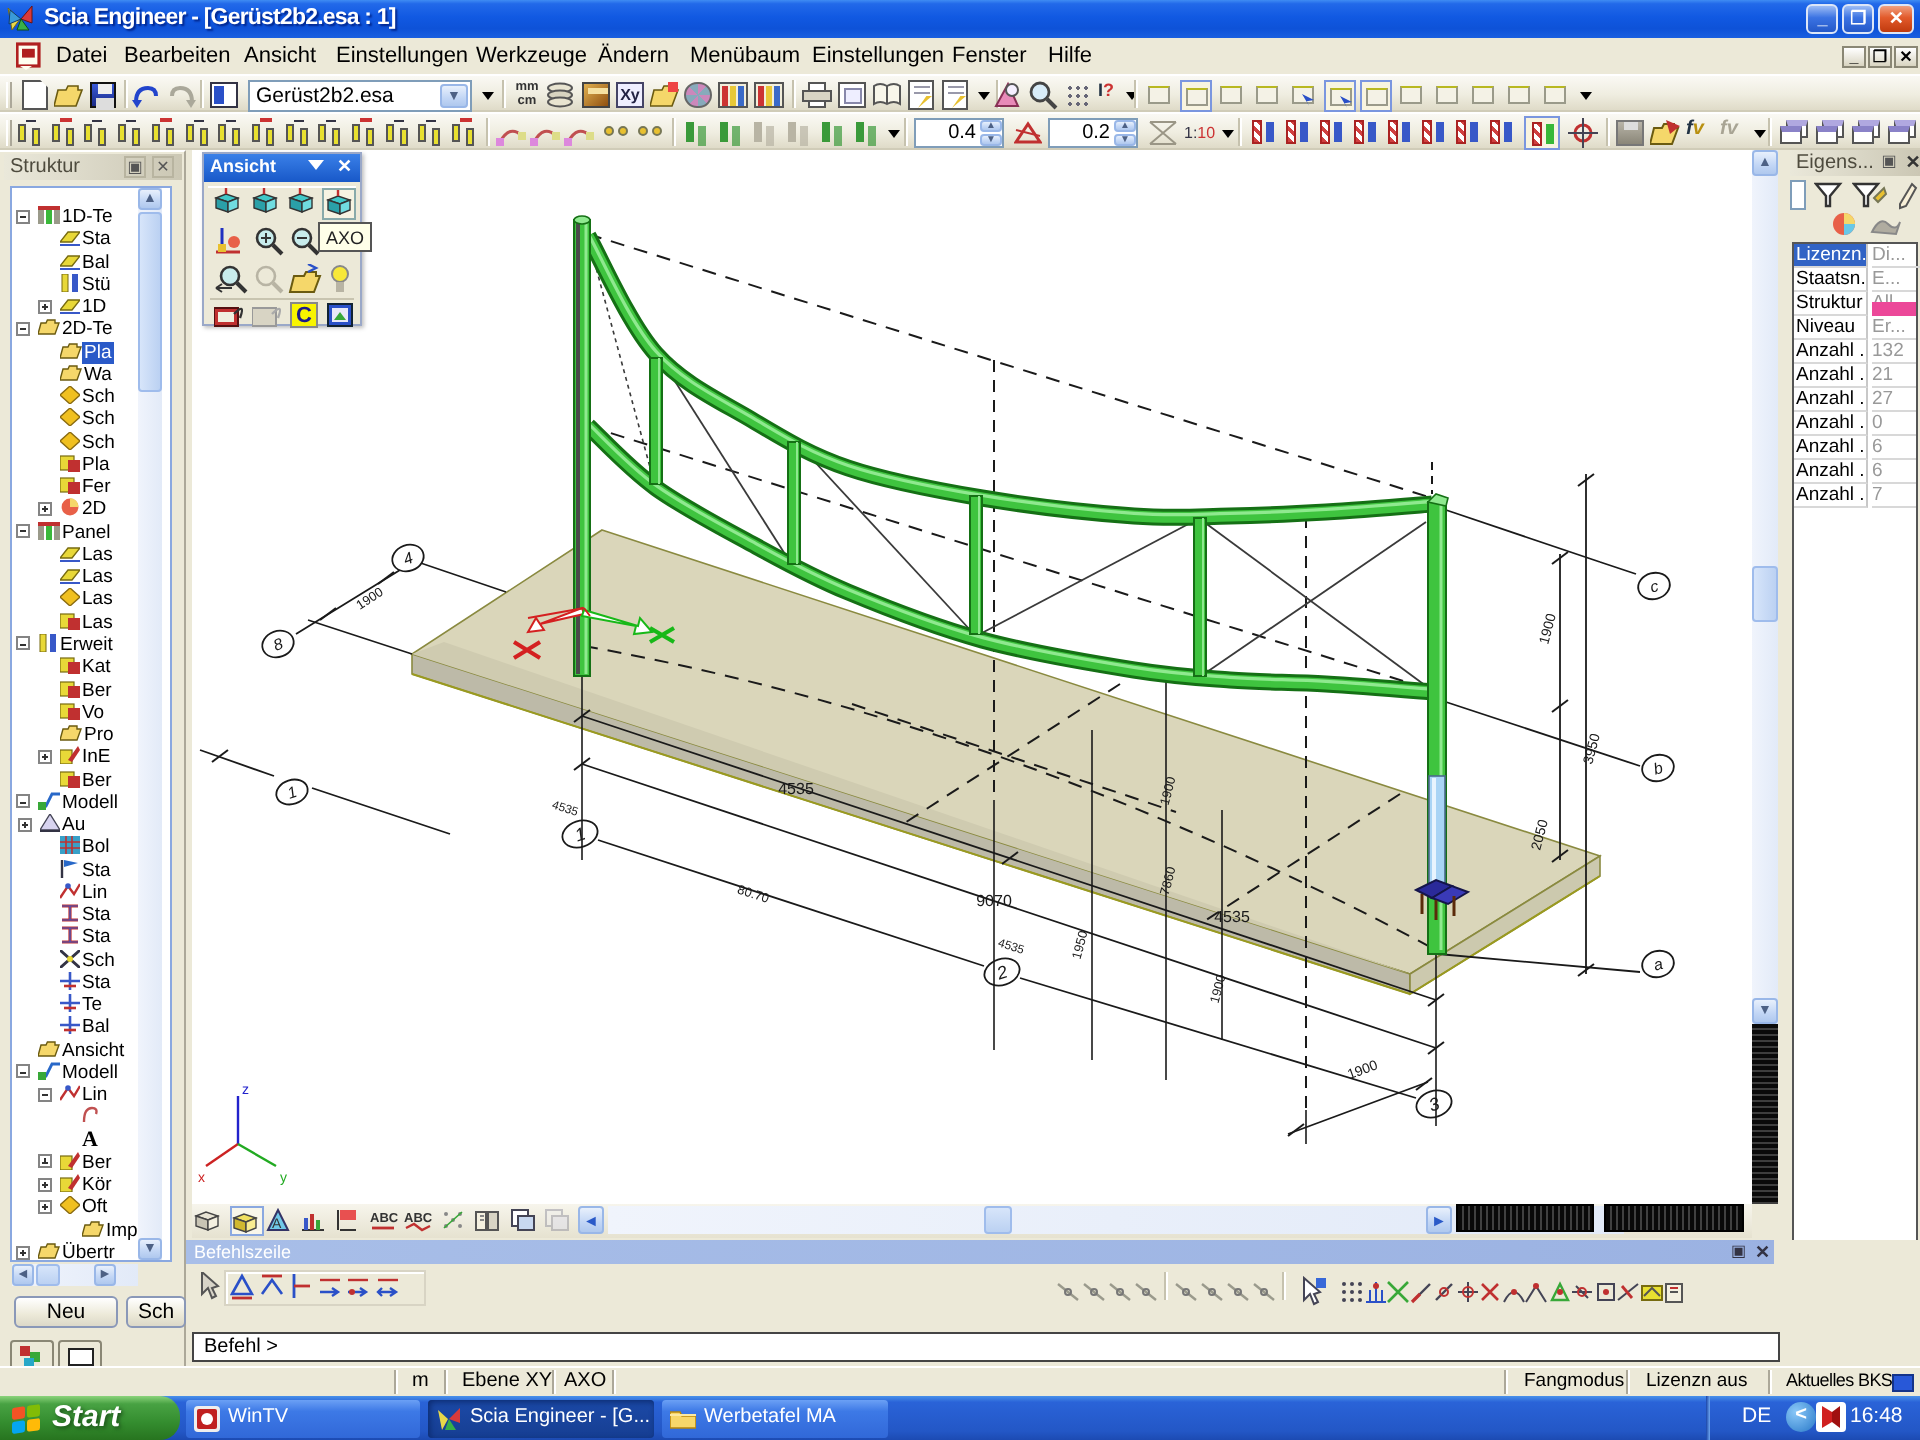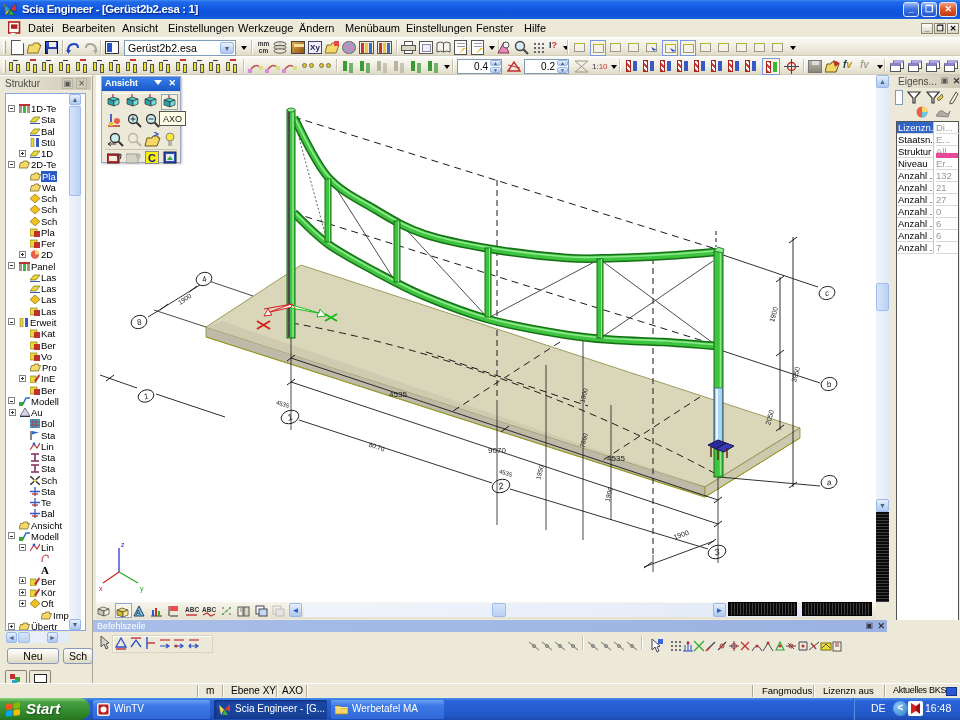--- a/index.html
+++ b/index.html
@@ -944,21 +944,21 @@
       </svg>
       <svg class="abs" style="left:46px;top:31px" width="16" height="13" viewBox="0 0 16 13">
         <path d="M1 10 Q5 2 9 6 T15 5 L13 11 Z" fill="#b0aca0" stroke="#888"></path>
       </svg>
       <div class="abs" style="left:7px;top:46px;width:63px;height:566px;background:#fff;border:1px solid #555"></div>
       <div class="gridrow" style="left:8px;top:47px;width:37px;height:12px;border-right:1px solid #c8c8c8;border-bottom:1px solid #d8d8d8;background:#3163C5;color:#fff;padding-left:1px;overflow:hidden">Lizenzn...</div>
       <div class="gridrow" style="left:47px;top:47px;width:26px;height:12px;border-bottom:1px solid #d8d8d8;color:#999;overflow:hidden">Di...</div>
       <div class="gridrow" style="left:8px;top:59px;width:37px;height:12px;border-right:1px solid #c8c8c8;border-bottom:1px solid #d8d8d8;padding-left:1px;overflow:hidden">Staatsn...</div>
       <div class="gridrow" style="left:47px;top:59px;width:22px;height:12px;border-bottom:1px solid #d8d8d8;color:#999;overflow:hidden">E...</div>
       <div class="gridrow" style="left:8px;top:71px;width:37px;height:12px;border-right:1px solid #c8c8c8;border-bottom:1px solid #d8d8d8;padding-left:1px;overflow:hidden">Struktur</div>
-      <div class="gridrow" style="left:47px;top:71px;width:22px;height:12px;border-bottom:5px solid #ec4899;color:#999;overflow:hidden">All...</div>
+      <div class="gridrow" style="left:47px;top:71px;width:22px;height:12px;border-bottom:7px solid #ec4899;color:#999;overflow:hidden">All...</div>
       <div class="gridrow" style="left:8px;top:83px;width:37px;height:12px;border-right:1px solid #c8c8c8;border-bottom:1px solid #d8d8d8;padding-left:1px;overflow:hidden">Niveau</div>
       <div class="gridrow" style="left:47px;top:83px;width:22px;height:12px;border-bottom:1px solid #d8d8d8;color:#999;overflow:hidden">Er...</div>
       <div class="gridrow" style="left:8px;top:95px;width:37px;height:12px;border-right:1px solid #c8c8c8;border-bottom:1px solid #d8d8d8;padding-left:1px;overflow:hidden">Anzahl ...</div>
       <div class="gridrow" style="left:47px;top:95px;width:22px;height:12px;border-bottom:1px solid #d8d8d8;color:#999;overflow:hidden">132</div>
       <div class="gridrow" style="left:8px;top:107px;width:37px;height:12px;border-right:1px solid #c8c8c8;border-bottom:1px solid #d8d8d8;padding-left:1px;overflow:hidden">Anzahl ...</div>
       <div class="gridrow" style="left:47px;top:107px;width:22px;height:12px;border-bottom:1px solid #d8d8d8;color:#999;overflow:hidden">21</div>
       <div class="gridrow" style="left:8px;top:119px;width:37px;height:12px;border-right:1px solid #c8c8c8;border-bottom:1px solid #d8d8d8;padding-left:1px;overflow:hidden">Anzahl ...</div>
       <div class="gridrow" style="left:47px;top:119px;width:22px;height:12px;border-bottom:1px solid #d8d8d8;color:#999;overflow:hidden">27</div>
       <div class="gridrow" style="left:8px;top:131px;width:37px;height:12px;border-right:1px solid #c8c8c8;border-bottom:1px solid #d8d8d8;padding-left:1px;overflow:hidden">Anzahl ...</div>
       <div class="gridrow" style="left:47px;top:131px;width:22px;height:12px;border-bottom:1px solid #d8d8d8;color:#999;overflow:hidden">0</div>
@@ -1099,20 +1099,21 @@
       </svg>
       <svg class="abs" style="left:726.5px;top:20px" width="12" height="12" viewBox="0 0 12 12">
         <rect x="1" y="3" width="10" height="7" fill="#e8e030" stroke="#776b10"></rect>
         <path d="M2 8 L6 4 L10 8" stroke="#555" fill="none"></path>
       </svg>
       <svg class="abs" style="left:738.0px;top:20px" width="12" height="12" viewBox="0 0 12 12">
         <rect x="2" y="2" width="8" height="9" fill="#f4f0e0" stroke="#555"></rect>
         <line x1="4" y1="4" x2="8" y2="4" stroke="#c03030"></line>
         <line x1="4" y1="6" x2="8" y2="6" stroke="#555"></line>
       </svg>
+      <div class="abs" style="left:3px;top:46px;width:794px;height:15px;background:#fff;border:1px solid #444;font-size:10px;padding:1px 0 0 5px">Befehl &gt;</div>
     </div>
 
 <div id="statusbar" class="abs">
  <span class="ssep" style="left:197px"></span>
  <span class="sfield" style="left:206px">m</span>
  <span class="ssep" style="left:222px"></span>
  <span class="sfield" style="left:231px">Ebene XY</span>
  <span class="ssep" style="left:276px"></span>
  <span class="sfield" style="left:282px">AXO</span>
  <span class="ssep" style="left:306px"></span>

